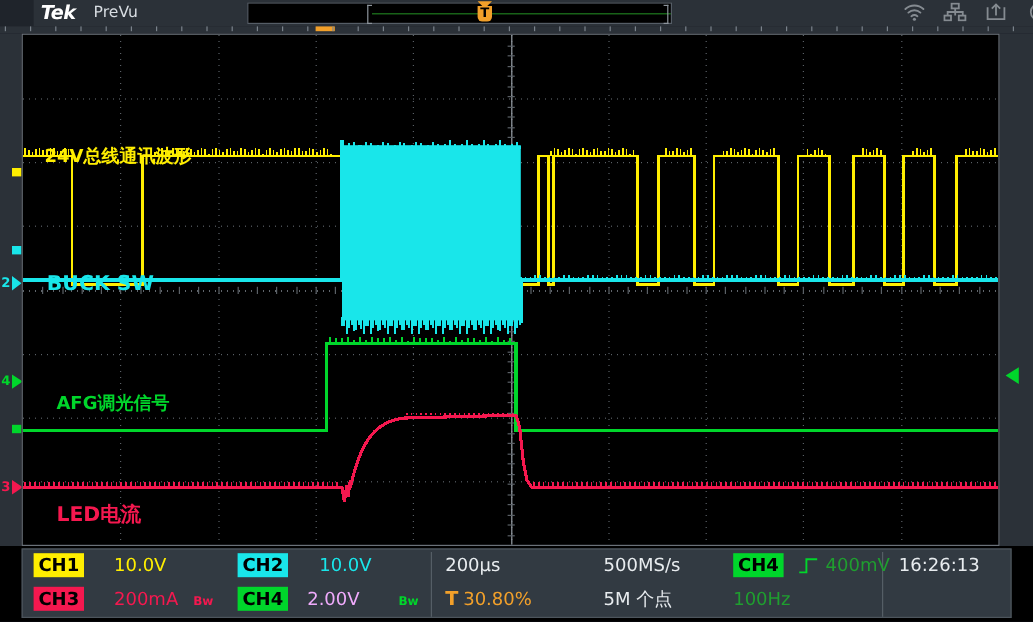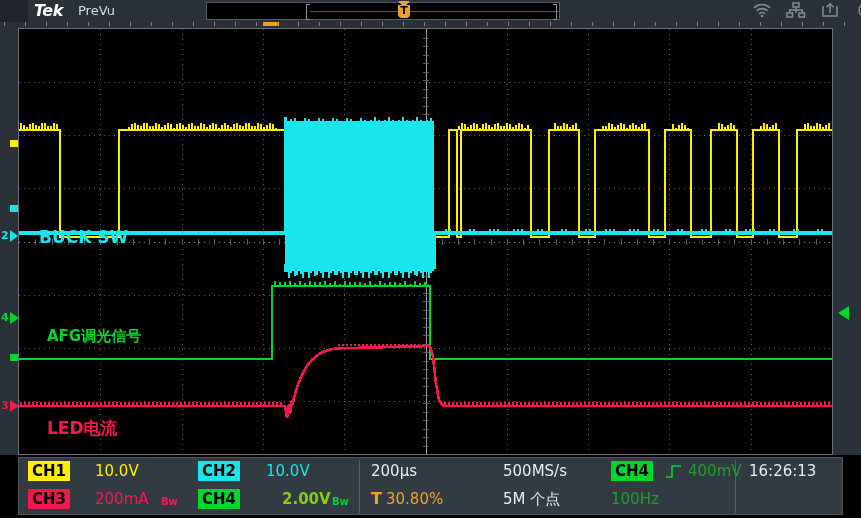--- a/index.html
+++ b/index.html
@@ -381,20 +381,21 @@
             <path d="M266 235 L266 243 M268 235 L268 243 M270 235 L270 249 M272 235 L272 244 M274 235 L274 242 M276 235 L276 247 M278 235 L278 246 M280 235 L280 242 M282 235 L282 245 M284 235 L284 249 M286 235 L286 243 M288 235 L288 243 M290 235 L290 249 M292 235 L292 244 M294 235 L294 242 M296 235 L296 247 M298 235 L298 246 M300 235 L300 242 M302 235 L302 244 M304 235 L304 249 M306 235 L306 243 M308 235 L308 243 M310 235 L310 249 M312 235 L312 244 M314 235 L314 242 M316 235 L316 246 M318 235 L318 246 M320 235 L320 242 M322 235 L322 244 M324 235 L324 249 M326 235 L326 243 M328 235 L328 243 M330 235 L330 249 M332 235 L332 244 M334 235 L334 242 M336 235 L336 246 M338 235 L338 246 M340 235 L340 242 M342 235 L342 244 M344 235 L344 249 M346 235 L346 243 M348 235 L348 243 M350 235 L350 249 M352 235 L352 244 M354 235 L354 242 M356 235 L356 246 M358 235 L358 246 M360 235 L360 242 M362 235 L362 244 M364 235 L364 249 M366 235 L366 243 M368 235 L368 243 M370 235 L370 249 M372 235 L372 244 M374 235 L374 242 M376 235 L376 246 M378 235 L378 246 M380 235 L380 242 M382 235 L382 244 M384 235 L384 249 M386 235 L386 243 M388 235 L388 243 M390 235 L390 249 M392 235 L392 244 M394 235 L394 242 M396 235 L396 246 M398 235 L398 247 M400 235 L400 242 M402 235 L402 244 M404 235 L404 249 M406 235 L406 243 M408 235 L408 243 M410 235 L410 249 M412 235 L412 244 M414 235 L414 242 " fill="none" stroke="#19e6ea" stroke-width="1.6" stroke-linejoin="miter" shape-rendering="crispEdges"></path>
             <path d="M266 204 L266 88" fill="none" stroke="#19e6ea" stroke-width="3" stroke-linejoin="miter" shape-rendering="crispEdges"></path>
             <path d="M415 240 L415 204" fill="none" stroke="#19e6ea" stroke-width="3" stroke-linejoin="miter" shape-rendering="crispEdges"></path>
             <path d="M0 330 L253 330 L253 257 L411 257 L411 330 L813 330" fill="none" stroke="#00d62b" stroke-width="2.6" stroke-linejoin="miter" shape-rendering="crispEdges"></path>
             <path d="M256 257 L256 252 M261 257 L261 253 M266 257 L266 253 M271 257 L271 252 M276 257 L276 254 M281 257 L281 252 M286 257 L286 254 M291 257 L291 252 M296 257 L296 253 M301 257 L301 253 M306 257 L306 252 M311 257 L311 254 M316 257 L316 252 M321 257 L321 255 M326 257 L326 252 M331 257 L331 253 M336 257 L336 253 M341 257 L341 253 M346 257 L346 254 M351 257 L351 252 M356 257 L356 255 M361 257 L361 252 M366 257 L366 254 M371 257 L371 253 M376 257 L376 253 M381 257 L381 254 M386 257 L386 252 M391 257 L391 255 M396 257 L396 252 M401 257 L401 254 M406 257 L406 253 " fill="none" stroke="#00d62b" stroke-width="1.2" stroke-linejoin="miter" shape-rendering="crispEdges"></path>
             <path d="M0 377 L266 377 L268 389 L270 375 L271 385 L273 371 L273 377.0 L275 368.8 L277 361.7 L279 355.6 L281 350.4 L283 345.8 L285 341.9 L287 338.5 L289 335.6 L291 333.0 L293 330.8 L295 329.0 L297 327.3 L299 325.9 L301 324.7 L303 323.6 L305 322.7 L307 322.0 L309 321.3 L311 320.7 L313 320.2 L315 319.8 L317 319.4 L411 317 L414 327 L417 355 L420 371 L424 377 L813 377" fill="none" stroke="#f5184f" stroke-width="2.6" stroke-linejoin="miter" shape-rendering="crispEdges"></path>
             <path d="M2 377 L2 373 M6 377 L6 373 M10 377 L10 373 M14 377 L14 373 M18 377 L18 373 M22 377 L22 373 M26 377 L26 373 M30 377 L30 373 M34 377 L34 373 M38 377 L38 373 M42 377 L42 373 M46 377 L46 373 M50 377 L50 373 M54 377 L54 373 M58 377 L58 373 M62 377 L62 373 M66 377 L66 373 M70 377 L70 373 M74 377 L74 373 M78 377 L78 373 M82 377 L82 373 M86 377 L86 373 M90 377 L90 373 M94 377 L94 373 M98 377 L98 373 M102 377 L102 373 M106 377 L106 373 M110 377 L110 373 M114 377 L114 373 M118 377 L118 373 M122 377 L122 373 M126 377 L126 373 M130 377 L130 373 M134 377 L134 373 M138 377 L138 373 M142 377 L142 373 M146 377 L146 373 M150 377 L150 373 M154 377 L154 373 M158 377 L158 373 M162 377 L162 373 M166 377 L166 373 M170 377 L170 373 M174 377 L174 373 M178 377 L178 373 M182 377 L182 373 M186 377 L186 373 M190 377 L190 373 M194 377 L194 373 M198 377 L198 373 M202 377 L202 373 M206 377 L206 373 M210 377 L210 373 M214 377 L214 373 M218 377 L218 373 M222 377 L222 373 M226 377 L226 373 M230 377 L230 373 M234 377 L234 373 M238 377 L238 373 M242 377 L242 373 M246 377 L246 373 M250 377 L250 373 M254 377 L254 373 M258 377 L258 373 M262 377 L262 373 M426 377 L426 373 M430 377 L430 373 M434 377 L434 373 M438 377 L438 373 M442 377 L442 373 M446 377 L446 373 M450 377 L450 373 M454 377 L454 373 M458 377 L458 373 M462 377 L462 373 M466 377 L466 373 M470 377 L470 373 M474 377 L474 373 M478 377 L478 373 M482 377 L482 373 M486 377 L486 373 M490 377 L490 373 M494 377 L494 373 M498 377 L498 373 M502 377 L502 373 M506 377 L506 373 M510 377 L510 373 M514 377 L514 373 M518 377 L518 373 M522 377 L522 373 M526 377 L526 373 M530 377 L530 373 M534 377 L534 373 M538 377 L538 373 M542 377 L542 373 M546 377 L546 373 M550 377 L550 373 M554 377 L554 373 M558 377 L558 373 M562 377 L562 373 M566 377 L566 373 M570 377 L570 373 M574 377 L574 373 M578 377 L578 373 M582 377 L582 373 M586 377 L586 373 M590 377 L590 373 M594 377 L594 373 M598 377 L598 373 M602 377 L602 373 M606 377 L606 373 M610 377 L610 373 M614 377 L614 373 M618 377 L618 373 M622 377 L622 373 M626 377 L626 373 M630 377 L630 373 M634 377 L634 373 M638 377 L638 373 M642 377 L642 373 M646 377 L646 373 M650 377 L650 373 M654 377 L654 373 M658 377 L658 373 M662 377 L662 373 M666 377 L666 373 M670 377 L670 373 M674 377 L674 373 M678 377 L678 373 M682 377 L682 373 M686 377 L686 373 M690 377 L690 373 M694 377 L694 373 M698 377 L698 373 M702 377 L702 373 M706 377 L706 373 M710 377 L710 373 M714 377 L714 373 M718 377 L718 373 M722 377 L722 373 M726 377 L726 373 M730 377 L730 373 M734 377 L734 373 M738 377 L738 373 M742 377 L742 373 M746 377 L746 373 M750 377 L750 373 M754 377 L754 373 M758 377 L758 373 M762 377 L762 373 M766 377 L766 373 M770 377 L770 373 M774 377 L774 373 M778 377 L778 373 M782 377 L782 373 M786 377 L786 373 M790 377 L790 373 M794 377 L794 373 M798 377 L798 373 M802 377 L802 373 M806 377 L806 373 M810 377 L810 373 M320 317 L320 315 M324 317 L324 315 M328 317 L328 315 M332 317 L332 315 M336 317 L336 315 M340 317 L340 315 M344 317 L344 315 M348 317 L348 315 M352 317 L352 315 M356 317 L356 315 M360 317 L360 315 M364 317 L364 315 M368 317 L368 315 M372 317 L372 315 M376 317 L376 315 M380 317 L380 315 M384 317 L384 315 M388 317 L388 315 M392 317 L392 315 M396 317 L396 315 M400 317 L400 315 M404 317 L404 315 M408 317 L408 315 " fill="none" stroke="#f5184f" stroke-width="1.2" stroke-linejoin="miter" shape-rendering="crispEdges"></path>
           </g>
       </svg>
 
+      <div class="wlabel" style="left:18px;top:92px;color:#ffee00;">24V总线通讯波形</div>
       <div class="wlabel" style="left:28px;top:298px;color:#00d62b;">AFG调光信号</div>
       <div class="wlabel" style="left:20px;top:198px;color:#19e6ea;font-size:17px;">BUCK SW</div>
       <div class="wlabel" style="left:28px;top:388px;color:#f5184f;font-size:17px;">LED电流</div>
     </div>
   </div>
 
   <div class="botbar">
     <div class="botpanel">
 
       <div class="bsep" style="left:340px;"></div>
@@ -404,21 +405,21 @@
       <div class="bval" style="left:76px;top:3px;color:#ffee00;">10.0V</div>
 
       <div class="badge" style="left:9px;top:31px;background:#f5184f;">CH3</div>
       <div class="bval" style="left:76px;top:31px;color:#f5184f;">200mA</div>
       <div class="bsub" style="left:142px;top:38px;color:#f5184f;">Bw</div>
 
       <div class="badge" style="left:179px;top:3px;background:#19e6ea;">CH2</div>
       <div class="bval" style="left:247px;top:3px;color:#19e6ea;">10.0V</div>
 
       <div class="badge" style="left:179px;top:31px;background:#00d62b;">CH4</div>
-      <div class="bval" style="left:263px;top:31px;color:#84cc16;font-weight:bold;">2.00V</div>
+      <div class="bval" style="left:237px;top:31px;color:#f0abfc;">2.00V</div>
       <div class="bsub" style="left:313px;top:38px;color:#00d62b;">Bw</div>
 
       <div class="bval bwhite" style="left:352px;top:3px;">200µs</div>
       <div class="ticon" style="left:352px;top:31px;">T</div>
       <div class="bval" style="left:367px;top:31px;color:#f2a02a;">30.80%</div>
 
       <div class="bval bwhite" style="left:484px;top:3px;">500MS/s</div>
       <div class="bval bwhite" style="left:484px;top:31px;">5M 个点</div>
 
       <div class="badge" style="left:592px;top:3px;background:#00d62b;">CH4</div>

